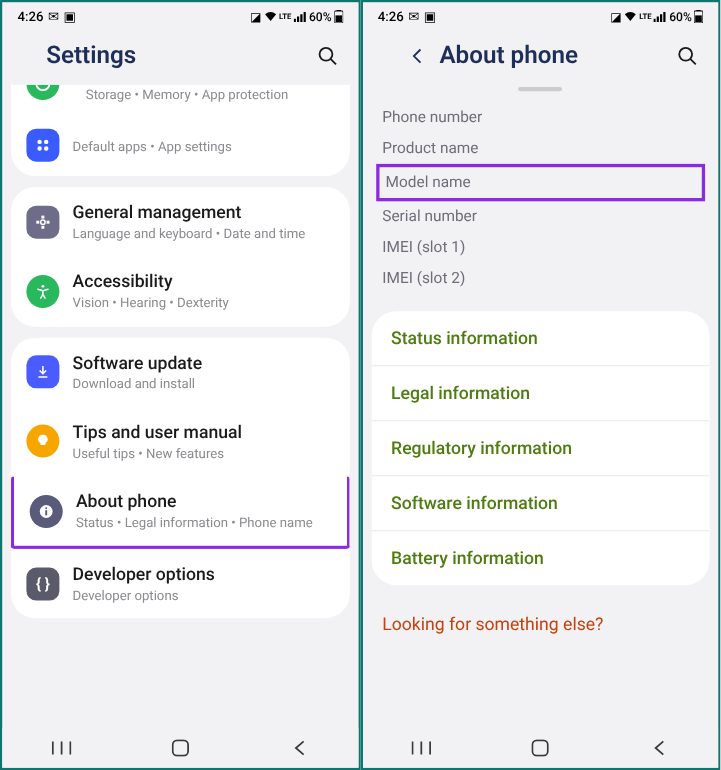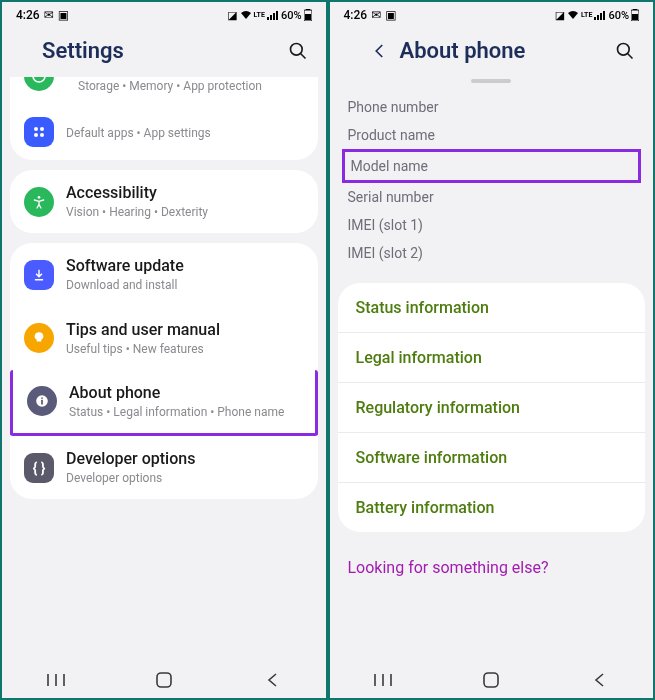--- a/index.html
+++ b/index.html
@@ -142,21 +142,21 @@
     .nav-list .nav-row {
       padding: 15px 18px;
       font-size: 16px;
       font-weight: 500;
       color: #4d7c0f;
     }
     .nav-list .nav-row + .nav-row { border-top: 1px solid #eaeaec; }
     .footer-q {
       padding: 16px 18px 0 18px;
       font-size: 16px;
-      color: #a21caf;
+      color: #c2410c;
     }
     .content-scroll { flex: 1; overflow: hidden; }
     svg { display: block; }
   </style>
 </head>
 <body>
 
 <div class="panel">
   <div class="status-bar">
     <div class="status-left">
@@ -221,20 +221,35 @@
             </svg>
         </div>
         <div class="row-text">
           <div class="row-sub">Default apps  •  App settings</div>
         </div>
       </div>
     </div>
 
     <div class="card">
       <div class="row">
+        <div class="icon-square" style="background:#6d6d8a">
+          <svg width="16" height="16" viewBox="0 0 24 24" fill="#fff">
+              <rect x="10" y="3" width="4" height="4"></rect>
+              <rect x="10" y="17" width="4" height="4"></rect>
+              <rect x="3" y="10" width="4" height="4"></rect>
+              <rect x="17" y="10" width="4" height="4"></rect>
+              <circle cx="12" cy="12" r="3" fill="none" stroke="#fff" stroke-width="2"></circle>
+            </svg>
+        </div>
+        <div class="row-text">
+          <div class="row-title">General management</div>
+          <div class="row-sub">Language and keyboard  •  Date and time</div>
+        </div>
+      </div>
+      <div class="row">
         <div class="icon-circle" style="background:#2ab85c">
           <svg width="16" height="16" viewBox="0 0 24 24" fill="#fff">
               <circle cx="12" cy="5" r="2"></circle>
               <path d="M5 9l7 2 7-2M12 11v5l-3 5M12 16l3 5" stroke="#fff" stroke-width="2" fill="none" stroke-linecap="round"></path>
             </svg>
         </div>
         <div class="row-text">
           <div class="row-title">Accessibility</div>
           <div class="row-sub">Vision  •  Hearing  •  Dexterity</div>
         </div>

